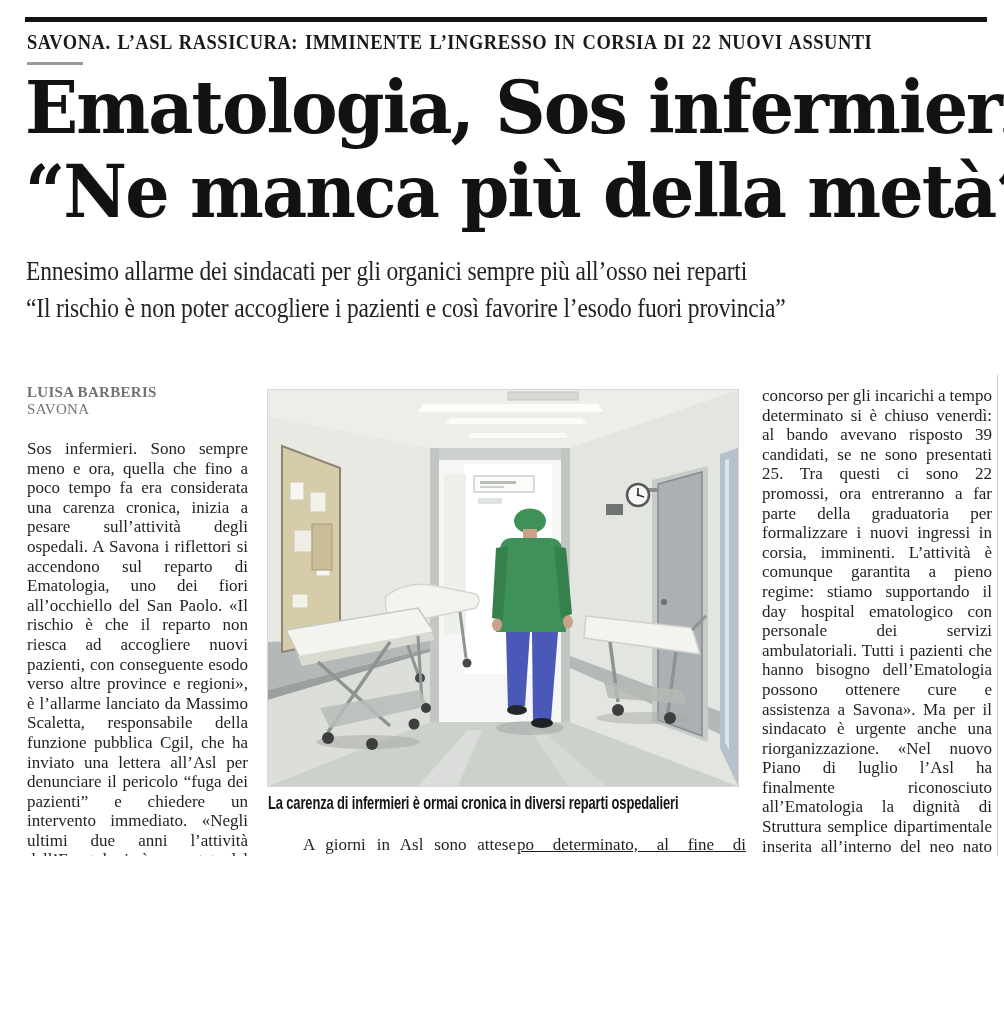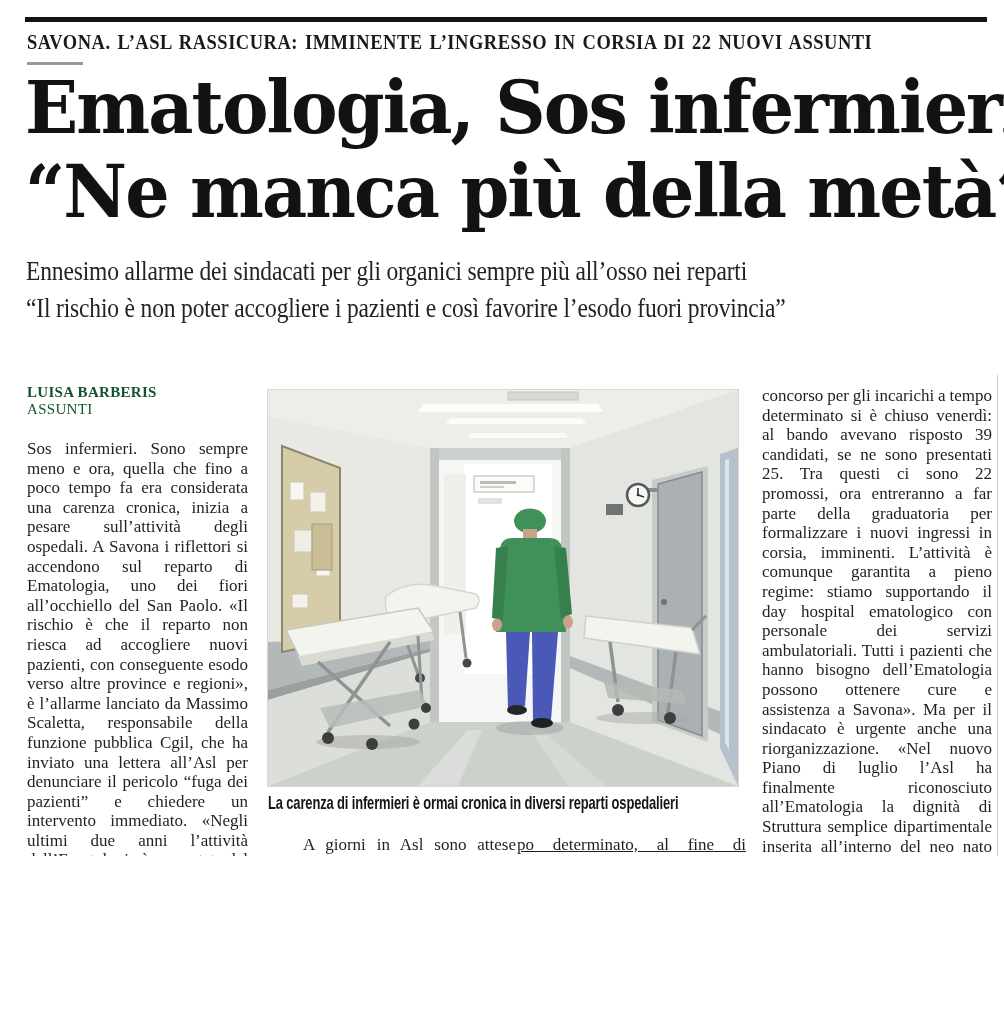--- a/index.html
+++ b/index.html
@@ -19,21 +19,21 @@
               font-size:72px; line-height:84px; letter-spacing:-2px; color:#131210;
               transform:scaleX(0.97); transform-origin:left top; white-space:nowrap; }
 
   .deck { position:absolute; left:26px; top:252px; width:1180px;
           font-family:"Liberation Serif", serif; font-size:28px; line-height:37px;
           color:#242321; letter-spacing:-0.2px;
           transform:scaleX(0.84); transform-origin:left top; white-space:nowrap; }
 
   .byline { position:absolute; left:27px; top:384px; width:221px;
             font-family:"Liberation Serif", serif; font-size:15px; line-height:17px;
-            letter-spacing:0.3px; color:#14532d; }
+            letter-spacing:0.3px; color:#737373; }
   .byline .author { font-weight:bold; }
 
   .bodytext { font-family:"Liberation Serif", serif; font-size:17px; line-height:19.6px;
               text-align:justify; color:#201f1d; hyphens:auto; -webkit-hyphens:auto;
               word-spacing:-0.4px; }
   .col1  { position:absolute; left:27px;  top:439px; width:221px; }
   .col2a { position:absolute; left:260px; top:835px; width:228px;margin-left:28px; }
   .col2a .indent { text-indent:15px; }
   .col2b { position:absolute; left:517px; top:835px; width:229px;text-decoration:underline; }
   .col3  { position:absolute; left:762px; top:386px; width:230px; }
@@ -67,21 +67,21 @@
     <div>“Ne manca più della metà”</div>
   </h1>
 
   <div class="deck">
     <div>Ennesimo allarme dei sindacati per gli organici sempre più all’osso nei reparti</div>
     <div>“Il rischio è non poter accogliere i pazienti e così favorire l’esodo fuori provincia”</div>
   </div>
 
   <div class="byline">
     <div class="author">LUISA BARBERIS</div>
-    <div>ASSUNTI</div>
+    <div>SAVONA</div>
   </div>
 
   <div class="bodytext col1">Sos infermieri. Sono sempre meno e ora, quella che fino a poco tempo fa era considerata una carenza cronica, inizia a pesare sull’attività degli ospedali. A Savona i riflettori si accendono sul reparto di Ematologia, uno dei fiori all’occhiello del San Paolo. «Il rischio è che il reparto non riesca ad accogliere nuovi pazienti, con conseguente esodo verso altre province e regioni», è l’allarme lanciato da Massimo Scaletta, responsabile della funzione pubblica Cgil, che ha inviato una lettera all’Asl per denunciare il pericolo “fuga dei pazienti” e chiedere un intervento immediato. «Negli ultimi due anni l’attività dell’Ematologia è aumentata del 30% - continua Scaletta - ma l’organico infermieristico, già carente, è arrivato oggi alla metà di quanto previsto. Oltretutto il caso non è isolato, la carenza di infermieri e professioni sanitarie è generalizzata».</div>
 
   <svg class="photo" viewBox="0 0 470 396" role="img">
     <rect x="0" y="0" width="470" height="396" fill="#f2f2ee"></rect>
 
     <polygon points="0,0 470,0 470,26 302,58 162,58 0,26" fill="#edeeea"></polygon>
     <rect x="240" y="2" width="70" height="8" fill="#d8d9d4" stroke="#c3c5c0" stroke-width="1"></rect>
     <polygon points="155,14 330,14 335,22 150,22" fill="#fdfdf8"></polygon>

